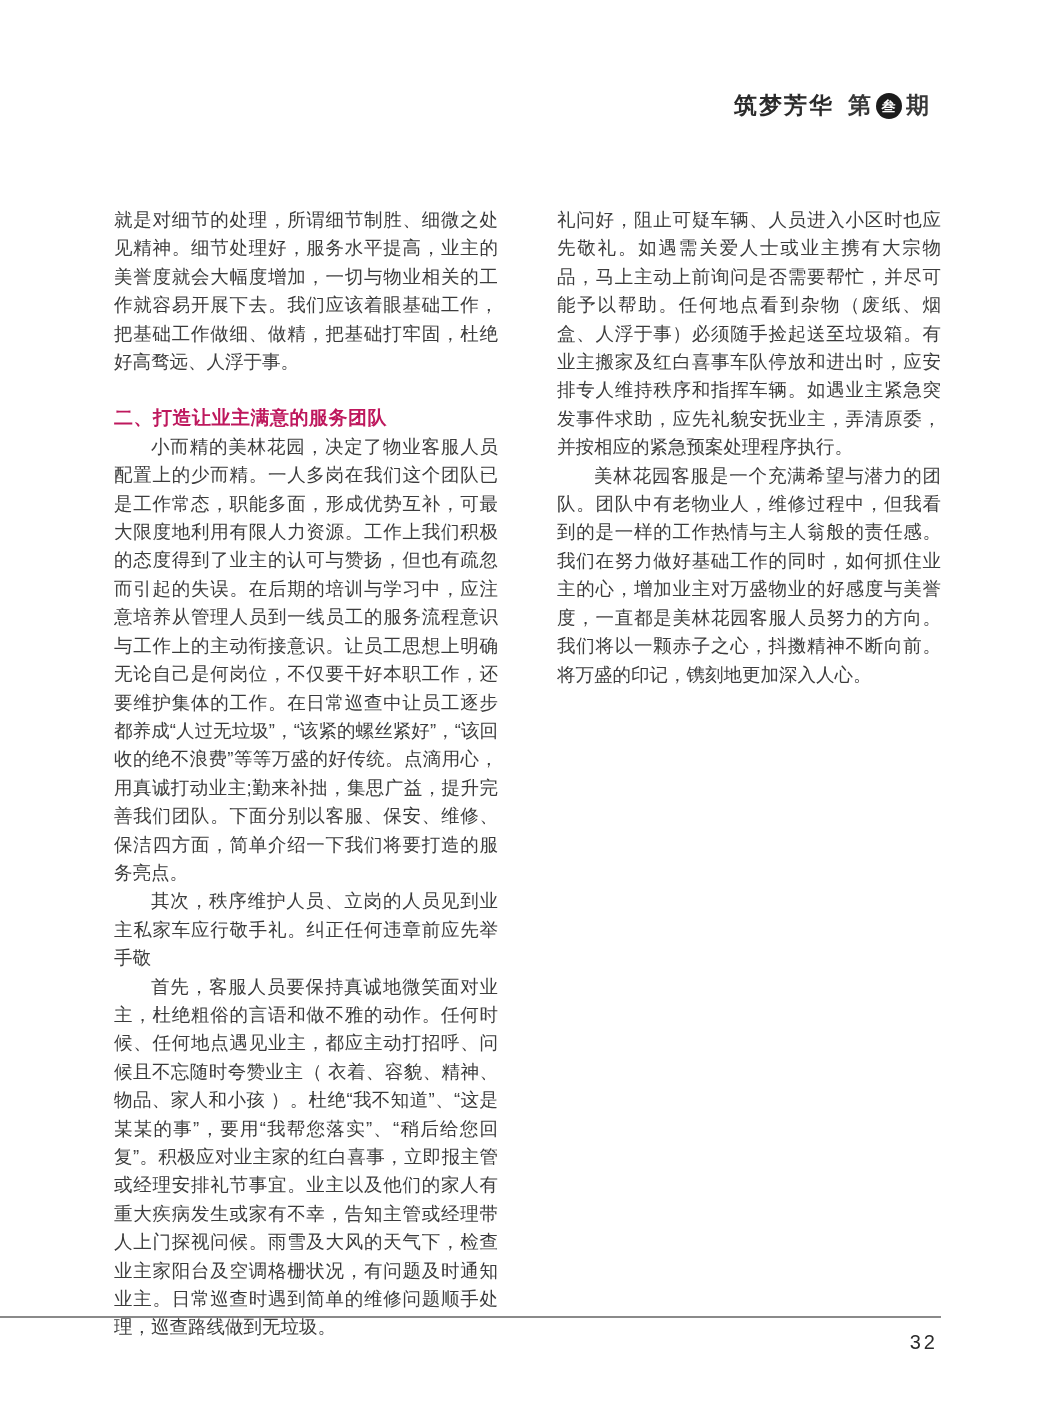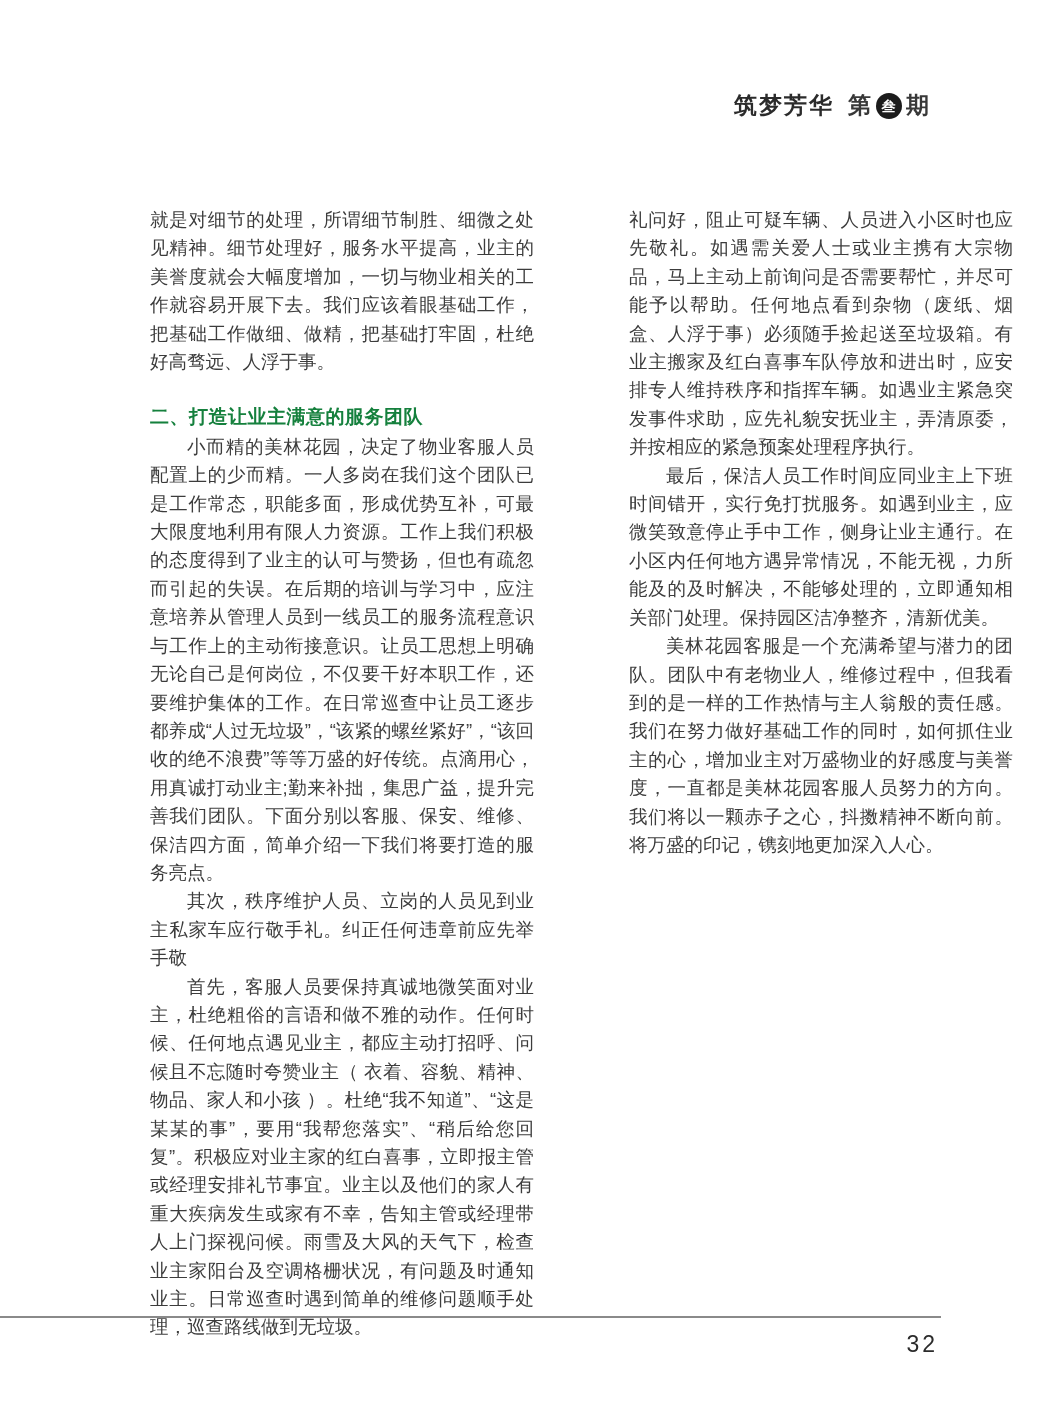--- a/index.html
+++ b/index.html
@@ -62,51 +62,49 @@
     gap: 59px;
   }
   .column {
     width: 384px;
     flex: 0 0 384px;
     font-size: 18.5px;
     line-height: 28.4px;
     color: #3c3c3c;
     text-align: justify;
     text-align-last: left;
-    margin-left: 36px;
   }
   .column p {
     margin: 0;
   }
   .para-indent {
     text-indent: 2em;
   }
   .section-heading {
     margin: 28px 0 0 0;
     font-size: 19px;
     font-weight: 700;
-    color: #15803d;
+    color: #be185d;
     line-height: 28.4px;
     letter-spacing: 0.5px;
-    font-family: Liberation Mono, monospace;
   }
   
   .footer-rule {
     position: absolute;
     top: 1316px;
     left: 0;
     width: 941px;
     height: 2px;
     background: #8a8a8a;
   }
   .page-number {
     position: absolute;
     top: 1331px;
     right: 112px;
-    font-size: 23px;
+    font-size: 20px;
     font-weight: 500;
     letter-spacing: 3px;
     color: #2b2b2b;
   }
 </style>
 </head>
 <body>
 
 <header class="page-header">
   <span class="magazine-title">筑梦芳华</span>
@@ -121,19 +119,18 @@
   <section class="column">
     <p>就是对细节的处理，所谓细节制胜、细微之处见精神。细节处理好，服务水平提高，业主的美誉度就会大幅度增加，一切与物业相关的工作就容易开展下去。我们应该着眼基础工作，把基础工作做细、做精，把基础打牢固，杜绝好高骛远、人浮于事。</p>
     <h2 class="section-heading">二、打造让业主满意的服务团队</h2>
     <p class="para-indent">小而精的美林花园，决定了物业客服人员配置上的少而精。一人多岗在我们这个团队已是工作常态，职能多面，形成优势互补，可最大限度地利用有限人力资源。工作上我们积极的态度得到了业主的认可与赞扬，但也有疏忽而引起的失误。在后期的培训与学习中，应注意培养从管理人员到一线员工的服务流程意识与工作上的主动衔接意识。让员工思想上明确无论自己是何岗位，不仅要干好本职工作，还要维护集体的工作。在日常巡查中让员工逐步都养成“人过无垃圾”，“该紧的螺丝紧好”，“该回收的绝不浪费”等等万盛的好传统。点滴用心，用真诚打动业主;勤来补拙，集思广益，提升完善我们团队。下面分别以客服、保安、维修、保洁四方面，简单介绍一下我们将要打造的服务亮点。</p>
     <p class="para-indent">其次，秩序维护人员、立岗的人员见到业主私家车应行敬手礼。纠正任何违章前应先举手敬</p>
     <p class="para-indent">首先，客服人员要保持真诚地微笑面对业主，杜绝粗俗的言语和做不雅的动作。任何时候、任何地点遇见业主，都应主动打招呼、问候且不忘随时夸赞业主（ 衣着、容貌、精神、物品、家人和小孩 ）。杜绝“我不知道”、“这是某某的事”，要用“我帮您落实”、“稍后给您回复”。积极应对业主家的红白喜事，立即报主管或经理安排礼节事宜。业主以及他们的家人有重大疾病发生或家有不幸，告知主管或经理带人上门探视问候。雨雪及大风的天气下，检查业主家阳台及空调格栅状况，有问题及时通知业主。日常巡查时遇到简单的维修问题顺手处理，巡查路线做到无垃圾。</p>
   </section>
 
   <section class="column">
     <p>礼问好，阻止可疑车辆、人员进入小区时也应先敬礼。如遇需关爱人士或业主携有大宗物品，马上主动上前询问是否需要帮忙，并尽可能予以帮助。任何地点看到杂物（废纸、烟盒、人浮于事）必须随手捡起送至垃圾箱。有业主搬家及红白喜事车队停放和进出时，应安排专人维持秩序和指挥车辆。如遇业主紧急突发事件求助，应先礼貌安抚业主，弄清原委，并按相应的紧急预案处理程序执行。</p>
-    <p class="para-indent">最后，保洁人员工作时间应同业主上下班时间错开，实行免打扰服务。如遇到业主，应微笑致意停止手中工作，侧身让业主通行。在小区内任何地方遇异常情况，不能无视，力所能及的及时解决，不能够处理的，立即通知相关部门处理。保持园区洁净整齐，清新优美。</p>
     <p class="para-indent">美林花园客服是一个充满希望与潜力的团队。团队中有老物业人，维修过程中，但我看到的是一样的工作热情与主人翁般的责任感。我们在努力做好基础工作的同时，如何抓住业主的心，增加业主对万盛物业的好感度与美誉度，一直都是美林花园客服人员努力的方向。我们将以一颗赤子之心，抖擞精神不断向前。将万盛的印记，镌刻地更加深入人心。</p>
   </section>
 </main>
 
 <div class="footer-rule"></div>
 <div class="page-number">32</div>
 
 </body></html>

